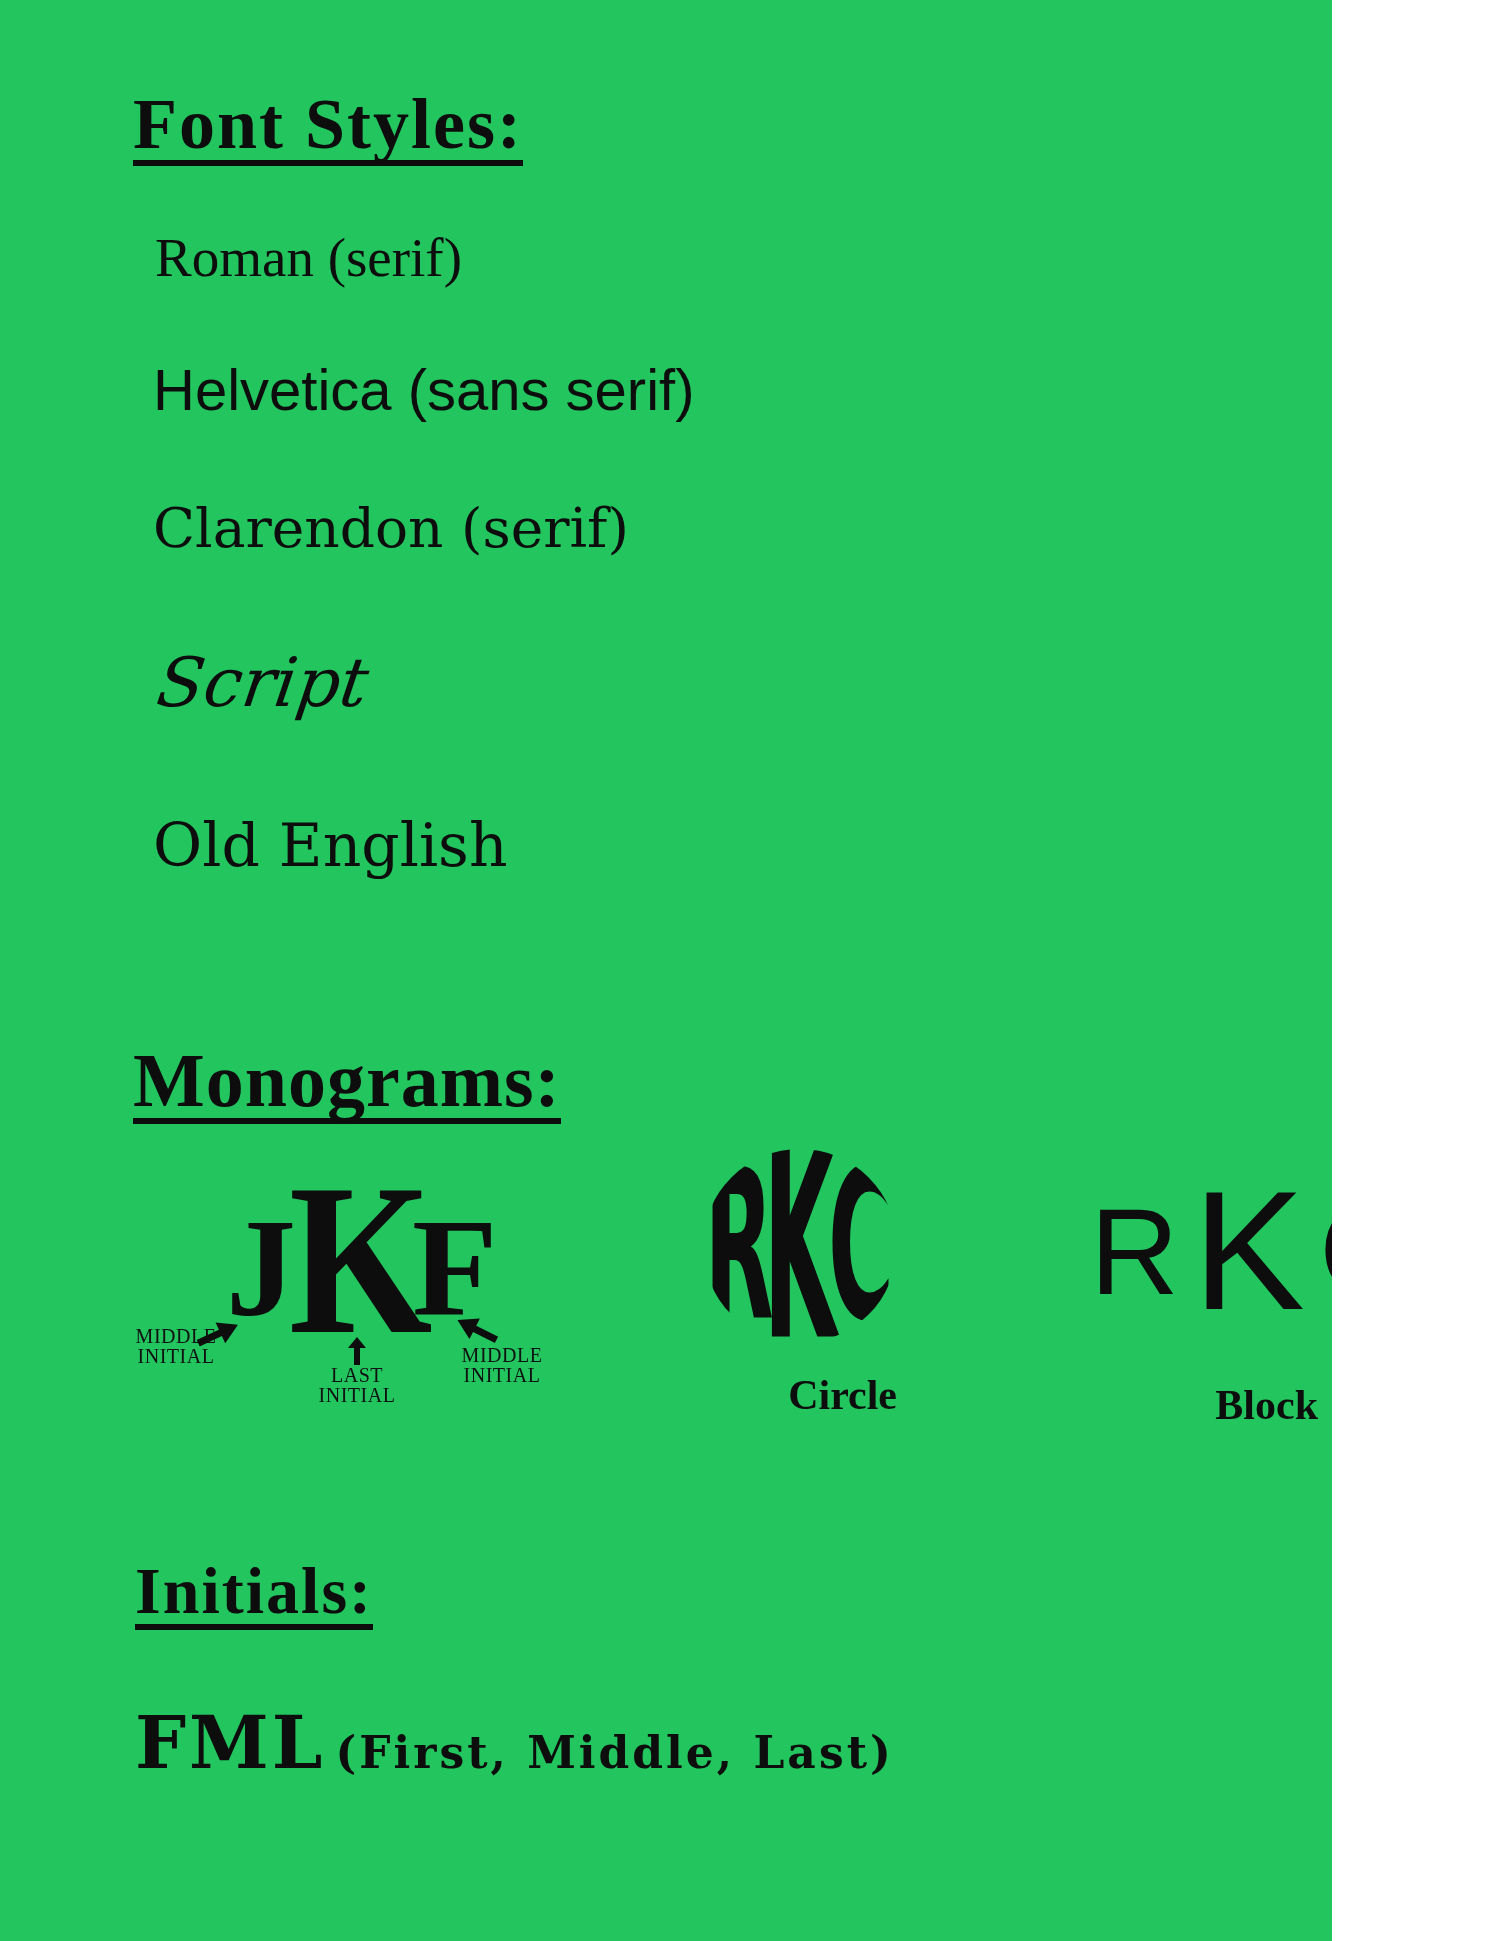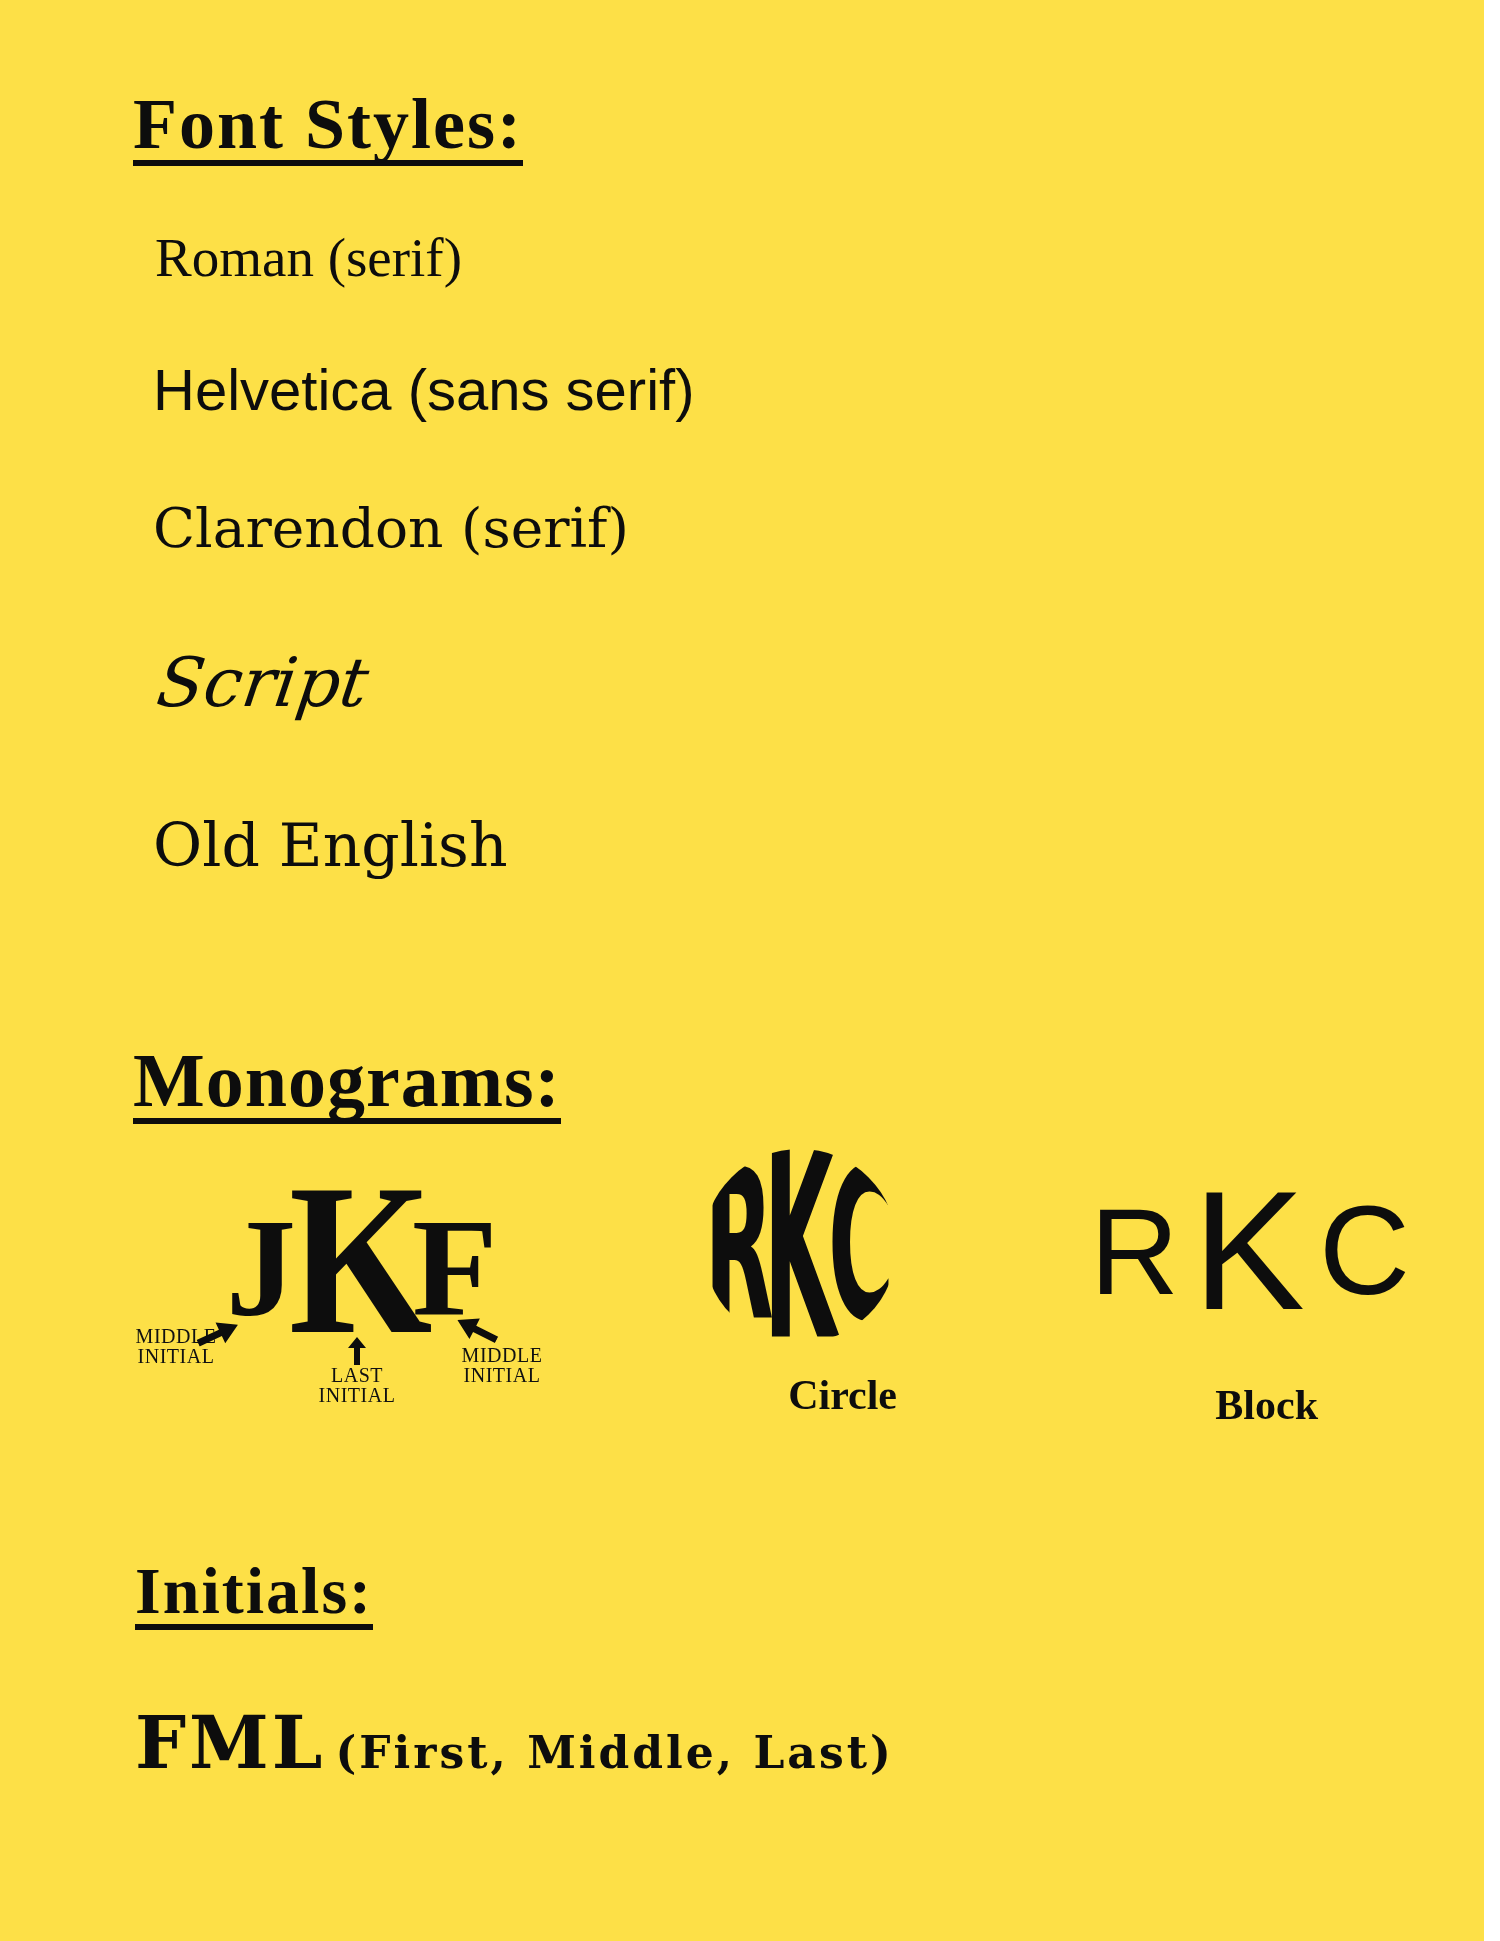--- a/index.html
+++ b/index.html
@@ -1,21 +1,21 @@
 <!DOCTYPE html>
 <html><head>
 <meta charset="utf-8">
 <style>
   html, body { margin: 0; padding: 0; }
   body { background: #ffffff; }
   .page {
     position: relative;
-    width: 1484px;
+    width: 1332px;
     height: 1941px;
-    background: #fde047;
+    background: #22c55e;
     color: #0d0d0d;
     overflow: hidden;
     font-family: "Liberation Serif", serif;
   }
   .abs { position: absolute; line-height: 1; white-space: nowrap; }
 
   
   .section-heading {
     font-family: "Liberation Serif", serif;
     font-weight: 700;

